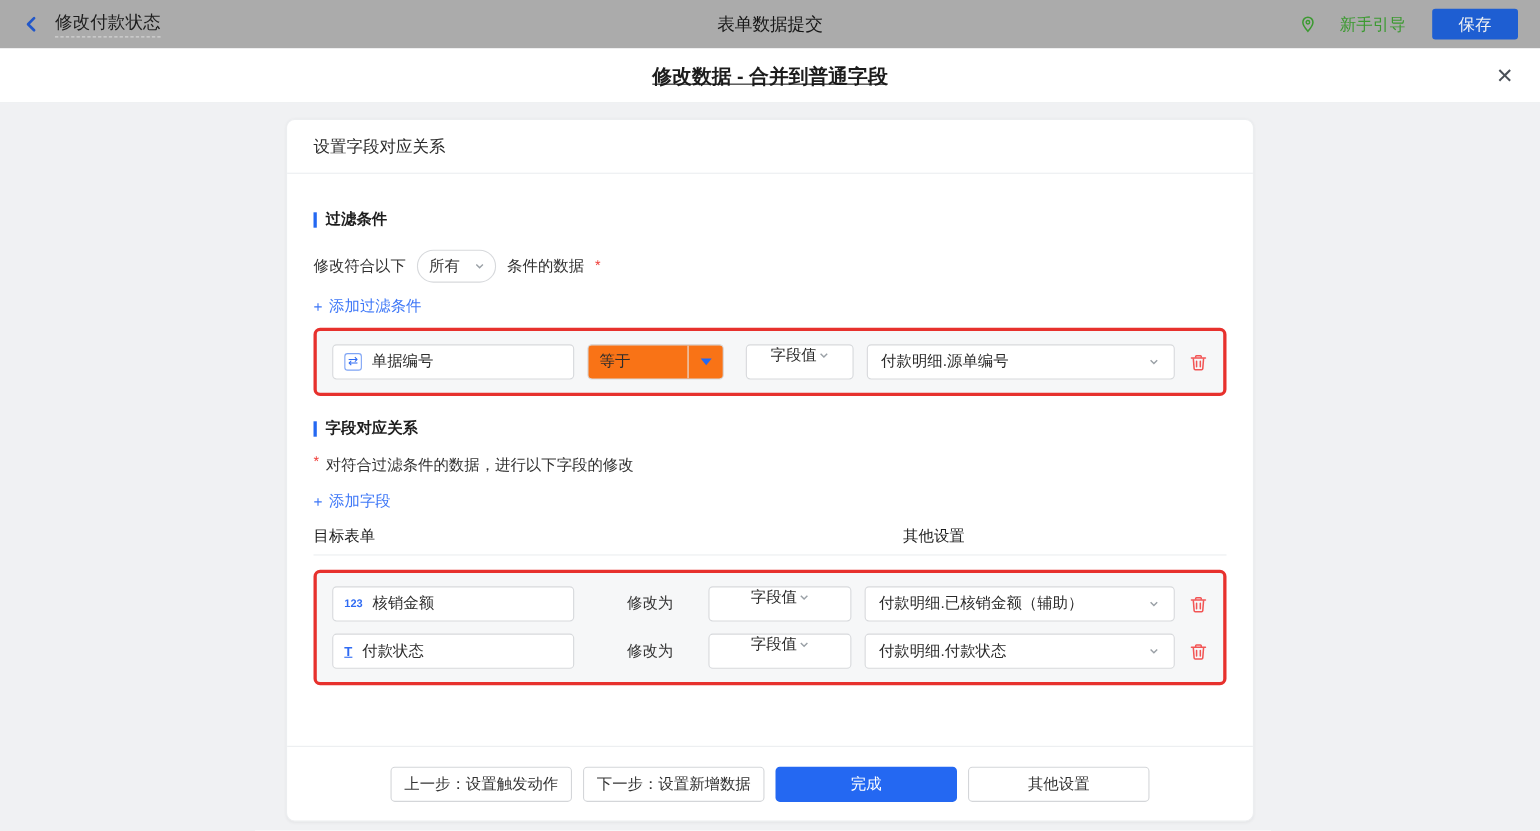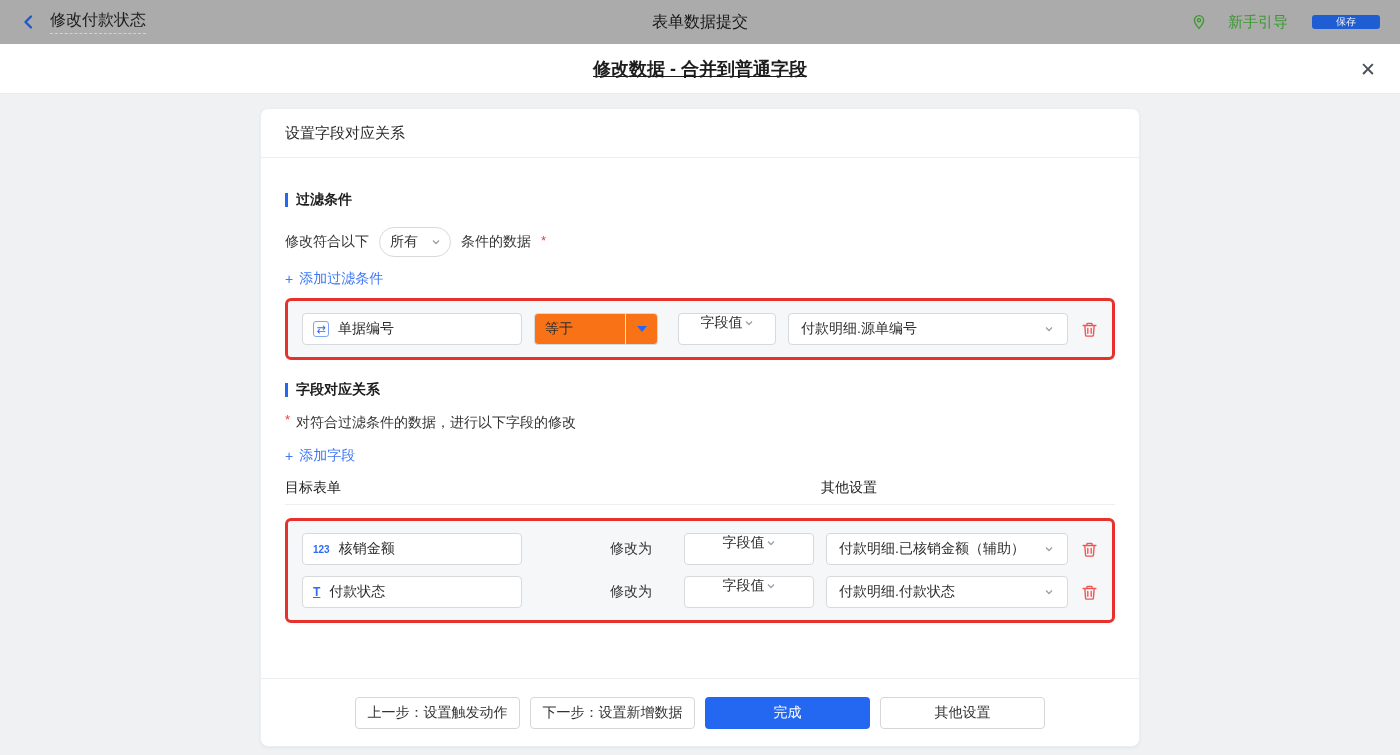--- a/index.html
+++ b/index.html
@@ -21,21 +21,21 @@
     border-bottom:1px dashed #d3d3d3;
   }
   .topbar-center {
     position:absolute; left:0; right:0; text-align:center;
     font-size:16px; color:#161616; pointer-events:none;
   }
   .topbar-right { display:flex; align-items:center; gap:24px; z-index:1; }
   .guide-btn { display:flex; align-items:center; gap:21px; color:#3c9a31; font-size:15px; cursor:pointer; }
   .save-btn {
     background:#1e5ed2; color:#f2f2f2; border:none; border-radius:3px;
-    height:14px; padding:0 24px; font-size:10px; cursor:pointer;
+    height:28px; padding:0 24px; font-size:15px; cursor:pointer;
     font-family:inherit;
   }
 
   
   .modal-header {
     height:50px; background:#fff; border-bottom:1px solid #e9ebed;
     display:flex; align-items:center; justify-content:center; position:relative;
   }
   .modal-title { font-size:18px; font-weight:bold; color:#1c1c1c;text-decoration:underline; }
   .modal-close {
@@ -109,21 +109,21 @@
   }
   .type-1 { margin-left:20px; width:98px; }
   .type-2 { margin-left:26px; width:130px; }
   .value-select {
     flex:1; margin-left:12px; height:32px; background:#fff; border:1px solid #d7d9dc;
     border-radius:4px; display:flex; align-items:center; justify-content:space-between;
     padding:0 12px; color:#2c2c2c; cursor:pointer;
   }
   .trash { margin-left:13px; display:flex; align-items:center; cursor:pointer; }
 
-  .modify-label { margin-left:88px; width:48px; color:#333; }
+  .modify-label { margin-left:48px; width:48px; color:#333; }
 
   .desc-row { margin-top:15px; display:flex; align-items:flex-start; gap:6px; color:#333; }
   .cols { margin-top:14px; position:relative; height:16px; color:#1d1d1d; }
   .col-output { position:absolute; left:536px; top:0; }
   .divider { margin-top:9px; border-top:1px solid #eceef0; }
   .mt13 { margin-top:13px; }
   .mt21 { margin-top:21px; }
   .box-gap { height:55px; }
 
   

